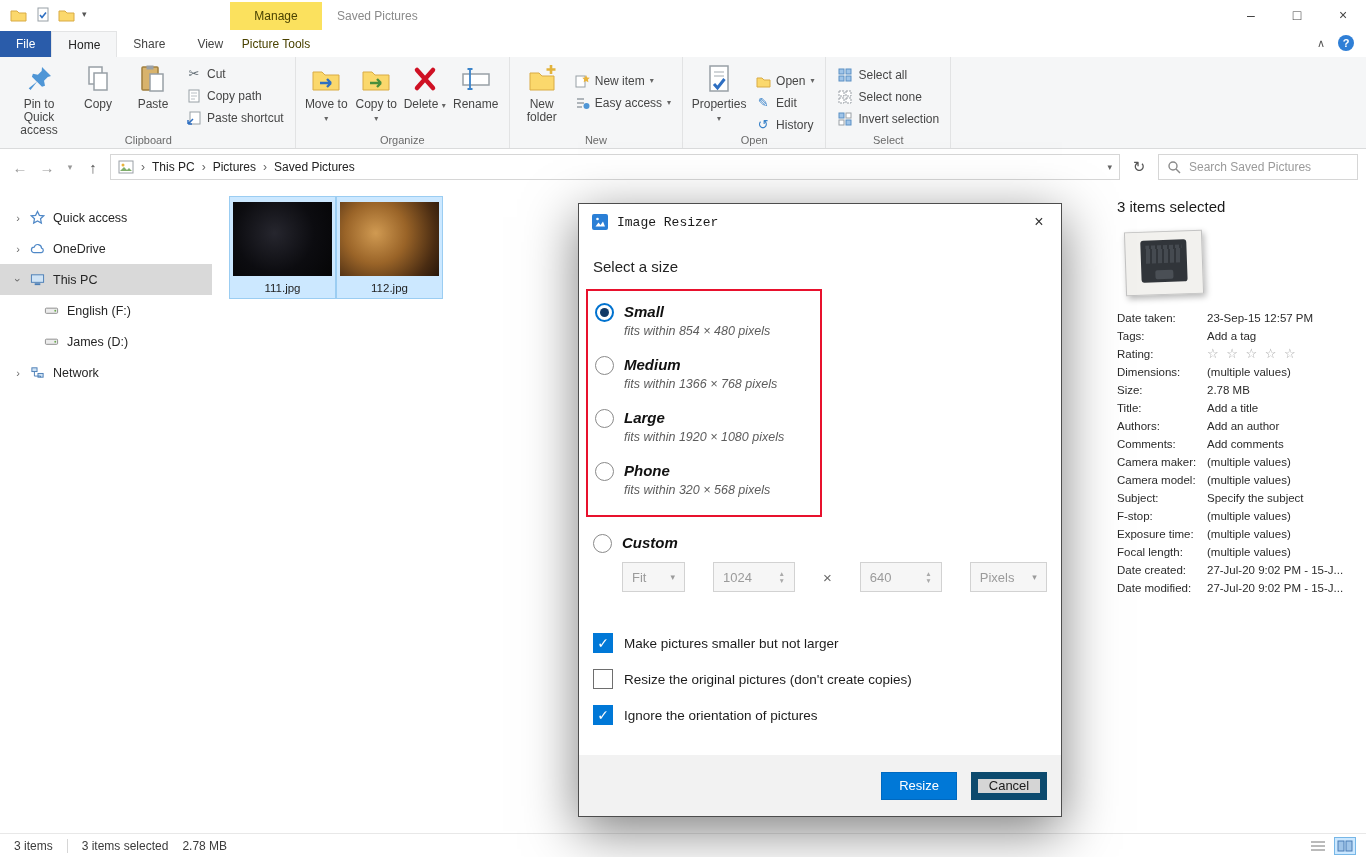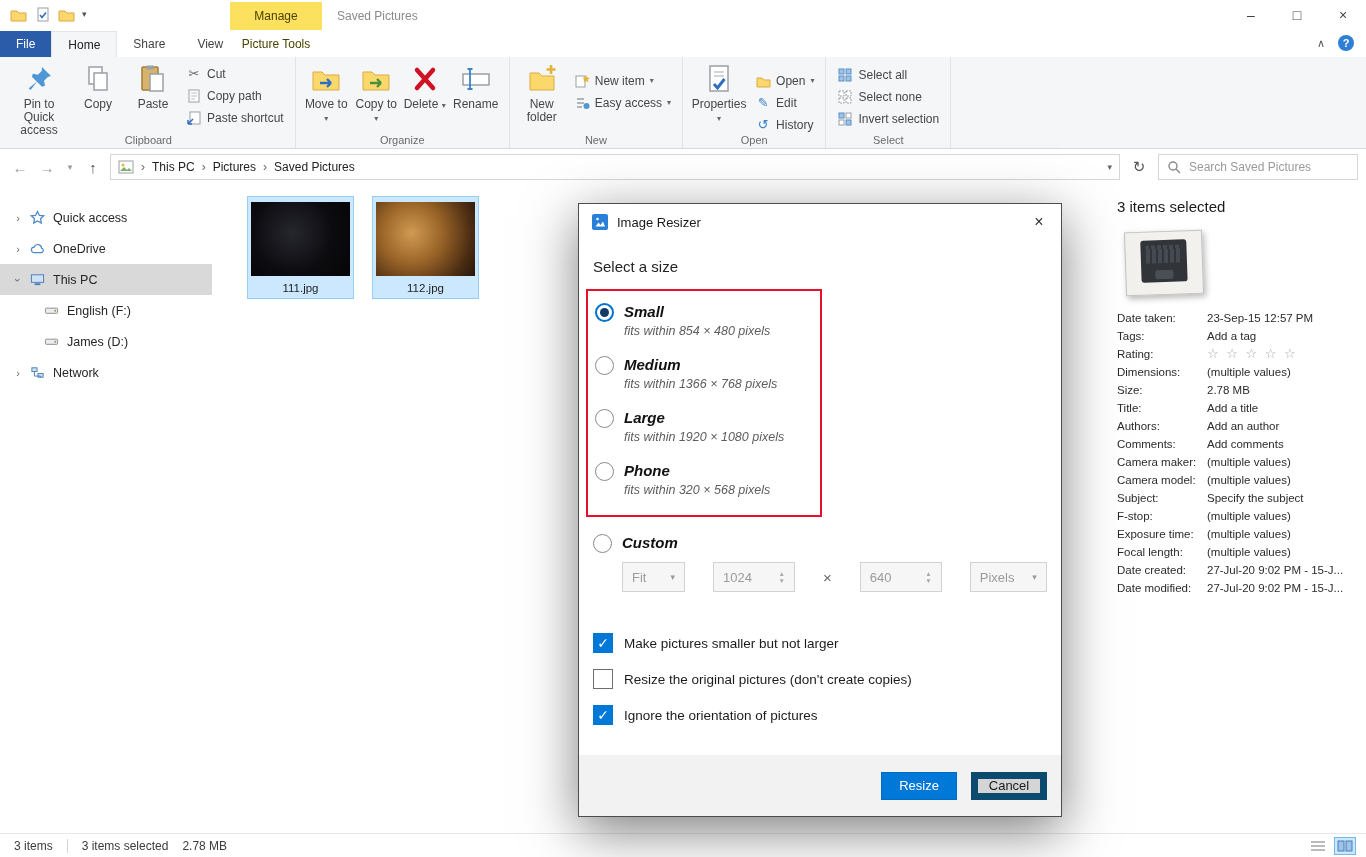--- a/index.html
+++ b/index.html
@@ -63,21 +63,21 @@
   .sb-item { height:31px; display:flex; align-items:center; gap:7px; padding-left:13px; font-size:12.5px; color:#262626; }
   .sb-item.child { padding-left:27px; }
   .sb-item.selected { background:#d9d9d9; }
   .chev { width:10px; font-size:11px; color:#6a6a6a; text-align:center; display:inline-block; }
   .chev.rot { transform:rotate(90deg); }
   .sb-ico { width:16px; height:16px; display:inline-flex; }
   .sb-label { }
 
   .content { flex:1; position:relative; padding:11px 0 0 17px; background:#fff; }
   .file-grid { display:flex; gap:0; }
-  .tile { width:107px; padding:5px 3px 4px; border:1px solid transparent;margin-left:18px; }
+  .tile { width:107px; padding:5px 3px 4px; border:1px solid transparent; }
   .tile.selected { background:#cce8ff; border-color:#9bcdf2; }
   .tile-img { width:99px; height:74px; margin:0 auto; position:relative; }
   .tile-label { text-align:center; margin-top:6px; font-size:11.5px; color:#1f1f1f; }
   .img-dark { background: radial-gradient(circle at 42% 42%, #26262e 0%, #0c0c10 55%, #050506 100%); }
   .img-warm { background: radial-gradient(circle at 36% 42%, #d09a52 0%, #9a6428 40%, #4a2c12 78%, #27160a 100%); }
   .img-laptop { background:#eceae6; }
   .laptop-body { position:absolute; left:20%; top:13%; width:60%; height:68%; background:#31353a; border-radius:3px; }
   .laptop-body::before { content:""; position:absolute; left:10%; right:10%; top:12%; height:42%; background:repeating-linear-gradient(90deg,#454a50 0 4px,#31353a 4px 6px); }
   .laptop-body::after { content:""; position:absolute; left:30%; right:30%; bottom:8%; height:20%; background:#4a4f55; border-radius:2px; }
 
@@ -93,21 +93,21 @@
   .statusbar { height:24px; border-top:1px solid #e8e8e8; display:flex; align-items:center; padding:0 8px 0 14px; gap:14px; font-size:12px; color:#3b3b3b; position:relative; background:#fff; }
   .sb-divider { width:1px; height:14px; background:#d6d6d6; }
   .status-group { display:flex; gap:14px; }
   .status-right { position:absolute; right:10px; display:flex; gap:5px; }
   .view-ico { width:22px; height:18px; display:flex; align-items:center; justify-content:center; border:1px solid transparent; }
   .view-ico.selected { background:#cce8ff; border-color:#77b7e7; }
 
   
   .dialog { position:absolute; left:578px; top:203px; width:484px; height:614px; background:#fff; border:1px solid #4d4d4d; box-shadow:0 14px 50px rgba(0,0,0,.5); z-index:10; }
   .dlg-titlebar { height:36px; display:flex; align-items:center; padding:0 6px 0 13px; gap:9px; }
-  .dlg-title { font-size:13px; color:#1a1a1a; }
+  .dlg-title { font-size:13px; color:#1a1a1a;font-family:Liberation Mono, monospace; }
   .dlg-close { margin-left:auto; width:32px; height:30px; display:flex; align-items:center; justify-content:center; font-size:16px; color:#333; }
   .dlg-content { padding:0 14px; }
   .dlg-heading { font-size:15px; color:#242424; margin:18px 0 14px 0; }
   .red-box { border:2px solid #e8112d; margin-left:-7px; width:236px; padding:11px 0 1px 7px; }
   .opt-row { display:flex; gap:10px; margin-bottom:17px; align-items:flex-start;font-style:italic; }
   .opt-text { display:flex; flex-direction:column; }
   .opt-title { font-size:15px; font-weight:600; color:#111; line-height:19px; }
   .opt-desc { font-size:12.5px; color:#5d5d5d; margin-top:3px; }
   .radio { width:19px; height:19px; border:1px solid #8a8a8a; border-radius:50%; background:#fff; flex:none; margin-top:1px; position:relative; }
   .radio.checked { border:2px solid #0072cf; }

